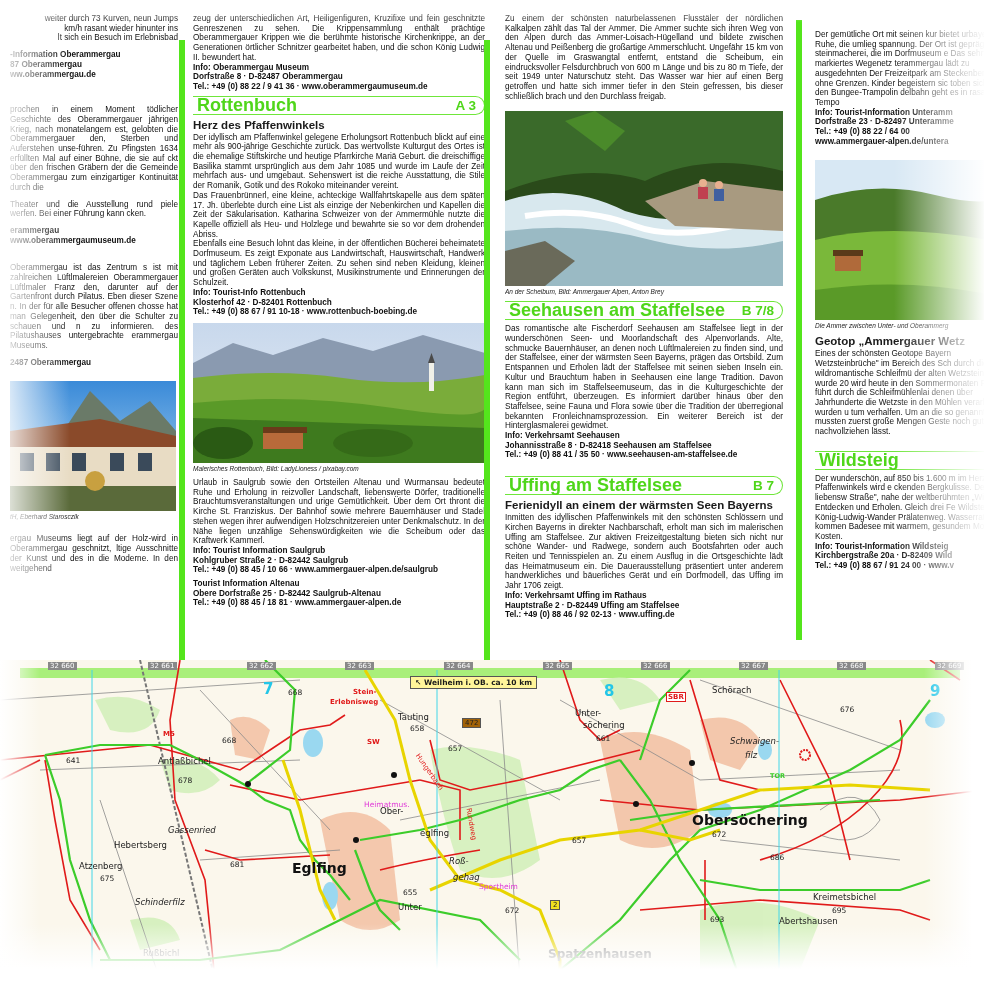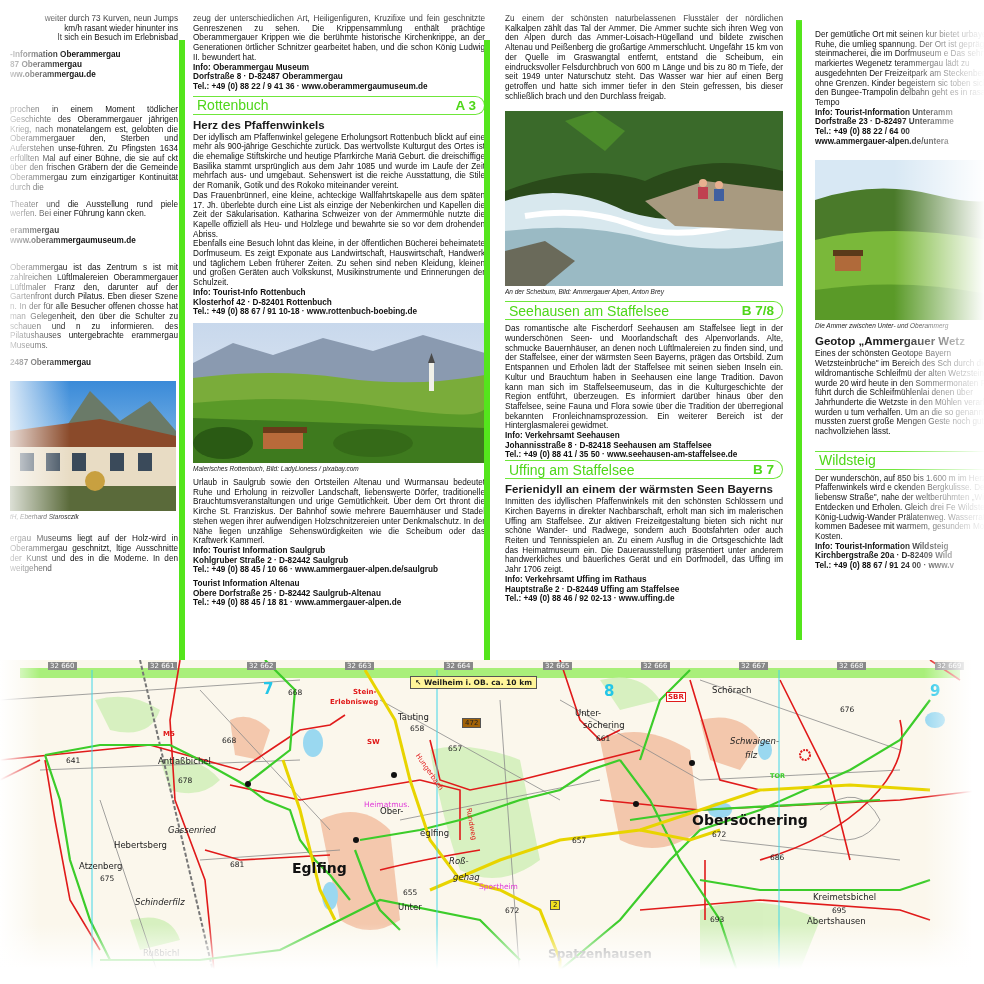--- a/index.html
+++ b/index.html
@@ -7,21 +7,21 @@
   body { position: relative; font-family: "Liberation Sans", sans-serif; color: #1a1a1a; }
 
   .brochure { position: absolute; left: 0; top: 0; width: 984px; height: 660px; background: #fff; overflow: hidden; }
   .col { position: absolute; top: 0; height: 660px; overflow: hidden; }
   .col p, .col .info { font-size: 8.2px; line-height: 9.7px; text-align: justify; color: #111; }
   .col .info { font-weight: bold; text-align: left; }
   .col .gap { height: 7px; }
 
   .greenbar { position: absolute; top: 40px; width: 6px; background: #54e51c; }
   .sec-head { position: relative; height: 19px; margin: 4px 0 4px 0; border: 1.5px solid #6fe63a; border-left: none; border-radius: 0 10px 10px 0; display: flex; justify-content: space-between; align-items: center; padding: 0 8px 0 4px; }
-  .sec-head .name { font-weight: normal; font-size: 14px; color: #4fd61a; }
+  .sec-head .name { font-weight: bold; font-size: 18px; color: #4fd61a; }
   .sec-head .grid { font-weight: bold; font-size: 13.5px; color: #4fd61a; }
   .subtitle { font-weight: bold; font-size: 11.5px; margin: 2px 0 2px 0; }
   .caption { font-size: 6.5px; font-style: italic; margin: 2px 0 6px 0; color: #222; }
   .photo { width: 100%; position: relative; overflow: hidden; }
 
   .fade-left { position: absolute; left: 0; top: 0; width: 70px; height: 660px; background: linear-gradient(to right, rgba(255,255,255,0.92), rgba(255,255,255,0)); pointer-events: none; }
   .fade-right { position: absolute; right: 0; top: 0; width: 90px; height: 660px; background: linear-gradient(to left, rgba(255,255,255,0.98), rgba(255,255,255,0)); pointer-events: none; }
   .fade-top { position: absolute; left: 0; top: 0; width: 984px; height: 22px; background: linear-gradient(to bottom, #fff, rgba(255,255,255,0)); pointer-events: none; }
 
   
@@ -181,21 +181,21 @@
     <div class="sec-head">
       <span class="name">Seehausen am Staffelsee</span>
       <span class="grid">B 7/8</span>
     </div>
     <p>Das romantische alte Fischerdorf Seehausen am Staffelsee liegt in der wunderschönen Seen- und Moorlandschaft des Alpenvorlands. Alte, schmucke Bauernhäuser, an denen noch Lüftlmalereien zu finden sind, und der Staffelsee, einer der wärmsten Seen Bayerns, prägen das Ortsbild. Zum Entspannen und Erholen lädt der Staffelsee mit seinen sieben Inseln ein. Kultur und Brauchtum haben in Seehausen eine lange Tradition. Davon kann man sich im Staffelseemuseum, das in die Kulturgeschichte der Region entführt, überzeugen. Es informiert darüber hinaus über den Staffelsee, seine Fauna und Flora sowie über die Tradition der überregional bekannten Fronleichnamsprozession. Ein weiterer Bereich ist der Hinterglasmalerei gewidmet.</p>
     <div class="info">
       <div>Info: Verkehrsamt Seehausen</div>
       <div>Johannisstraße 8 · D-82418 Seehausen am Staffelsee</div>
       <div>Tel.: +49 (0) 88 41 / 35 50 · www.seehausen-am-staffelsee.de</div>
     </div>
-    <div class="sec-head" style="margin-top:0;">
+    <div class="sec-head" style="margin-top:16px;">
       <span class="name">Uffing am Staffelsee</span>
       <span class="grid">B 7</span>
     </div>
     <div class="subtitle">Ferienidyll an einem der wärmsten Seen Bayerns</div>
     <p>Inmitten des idyllischen Pfaffenwinkels mit den schönsten Schlössern und Kirchen Bayerns in direkter Nachbarschaft, erholt man sich im malerischen Uffing am Staffelsee. Zur aktiven Freizeitgestaltung bieten sich nicht nur schöne Wander- und Radwege, sondern auch Bootsfahrten oder auch Reiten und Tennisspielen an. Zu einem Ausflug in die Ortsgeschichte lädt das Heimatmuseum ein. Die Dauerausstellung präsentiert unter anderem handwerkliches und bäuerliches Gerät und ein Dorfmodell, das Uffing im Jahr 1706 zeigt.</p>
     <div class="info">
       <div>Info: Verkehrsamt Uffing im Rathaus</div>
       <div>Hauptstraße 2 · D-82449 Uffing am Staffelsee</div>
       <div>Tel.: +49 (0) 88 46 / 92 02-13 · www.uffing.de</div>
     </div>
@@ -372,21 +372,21 @@
   <span class="ml" style="left:712px; top:25px;">Schörach</span>
   <span class="ml" style="left:158px; top:96px;">Antlaßbichel</span>
   <span class="ml" style="left:114px; top:180px;">Hebertsberg</span>
   <span class="ml" style="left:79px; top:201px;">Atzenberg</span>
   <span class="ml it" style="left:168px; top:165px;">Gassenried</span>
   <span class="ml it" style="left:135px; top:237px;">Schinderfilz</span>
   <span class="ml" style="left:143px; top:288px; color:#999;">Rußbichl</span>
   <span class="ml it" style="left:730px; top:76px;">Schwaigen-</span>
   <span class="ml it" style="left:745px; top:90px;text-align:center;">filz</span>
   <span class="ml" style="left:813px; top:232px;">Kreimetsbichel</span>
-  <span class="ml" style="left:779px; top:256px;padding-left:28px;">Abertshausen</span>
+  <span class="ml" style="left:779px; top:256px;">Abertshausen</span>
   <span class="ml grey" style="left:548px; top:287px;">Spatzenhausen</span>
   <span class="ml it" style="left:449px; top:196px;">Roß-</span>
   <span class="ml it" style="left:453px; top:212px;">gehag</span>
 
   <span class="ml elev" style="left:288px; top:28px;">668</span>
   <span class="ml elev" style="left:222px; top:76px;">668</span>
   <span class="ml elev" style="left:66px; top:96px;">641</span>
   <span class="ml elev" style="left:178px; top:116px;">678</span>
   <span class="ml elev" style="left:230px; top:200px;">681</span>
   <span class="ml elev" style="left:100px; top:214px;">675</span>

